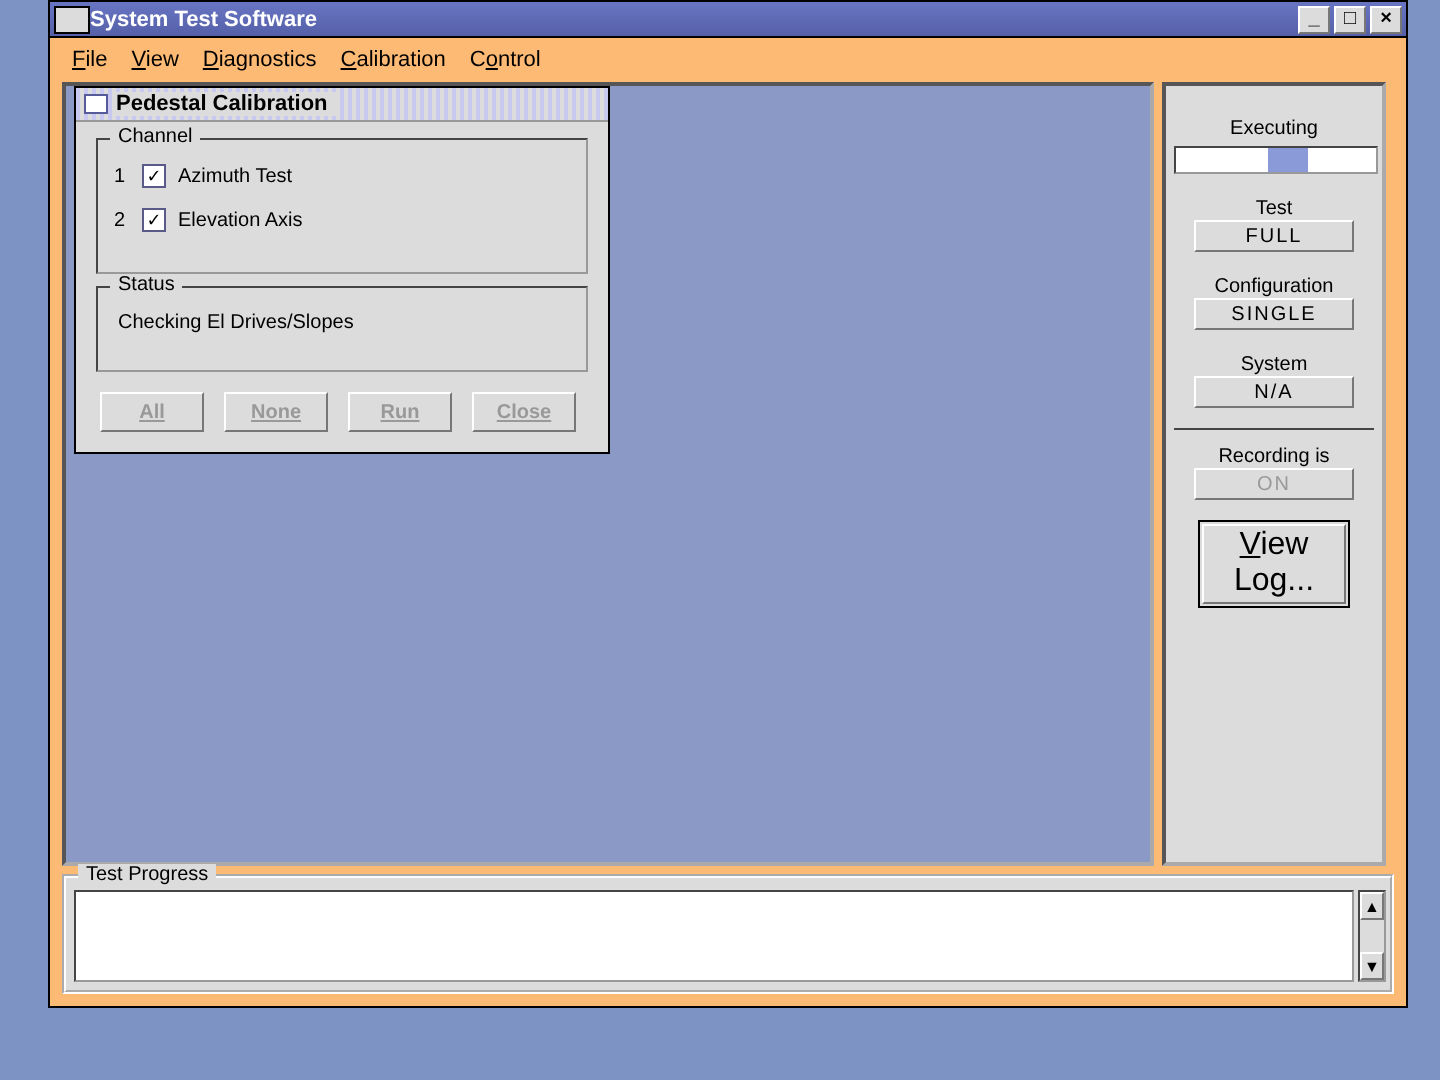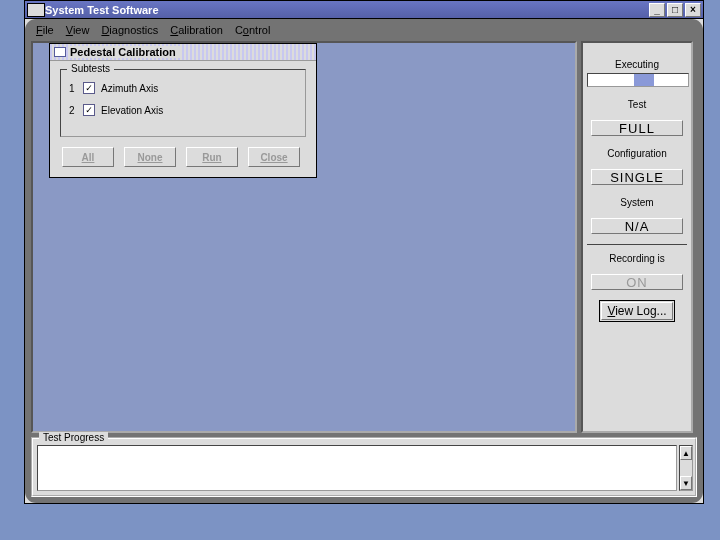--- a/index.html
+++ b/index.html
@@ -42,23 +42,22 @@
     width: 16px; height: 14px;
     background: #dcdcdc;
     border: 1px solid #fff;
     border-right-color: #777;
     border-bottom-color: #777;
     font-size: 10px;
     display: flex; align-items: center; justify-content: center;
     color: #000;
   }
   .window-inner {
-    background: #737373;
+    background: #fdba74;
     padding: 2px;
-    border-radius: 11px;
   }
   .menubar {
     display: flex; gap: 2px;
     padding: 2px 4px 4px 4px;
     font-size: 11px;
     color: #000;
   }
   .menubar span { padding: 1px 5px; }
   .menubar u { text-decoration: underline; }
   .content-row {
@@ -77,21 +76,21 @@
     width: 112px;
     background: #dcdcdc;
     border: 2px inset #aaa;
     height: 392px;
     padding: 12px 4px;
     display: flex;
     flex-direction: column;
   }
   .dialog {
     position: absolute;
-    top: 0; left: 16px;
+    top: 0; left: 4px;
     width: 268px;
     background: #dcdcdc;
     border: 1px solid #000;
   }
   .dialog-title {
     display: flex;
     align-items: center;
     padding: 2px 4px;
     font-size: 11px;
     font-weight: bold;
@@ -168,44 +167,44 @@
     border: 1px inset #999;
     background: #fff;
     position: relative;
   }
   .progress-fill {
     position: absolute; left: 46%; top: 0;
     width: 20%; height: 100%;
     background: #8a99d8;
   }
   .side-field {
-    width: 92px; height: 16px;
-    margin: 10px auto 8px auto;
-    border: 1px solid #fff;
-    border-right-color: #777;
-    border-bottom-color: #777;
-    background: #dcdcdc;
-    font-size: 13px;
+    width: 80px; height: 16px;
+    margin: 0 auto 8px auto;
+    border: 1px solid #fff;
+    border-right-color: #777;
+    border-bottom-color: #777;
+    background: #dcdcdc;
+    font-size: 10px;
     display: flex; align-items: center; justify-content: center;
     color: #000;
     letter-spacing: 1px;
   }
   .side-field.disabled { color: #999; }
   .hr { width: 100%; border-top: 1px inset #999; margin: 2px 0 4px 0; }
   .viewlog {
     width: 76px; margin: 2px auto;
     border: 1px solid #000;
     padding: 1px;
   }
   .viewlog-inner {
     border: 1px solid #fff;
     border-right-color: #777;
     border-bottom-color: #777;
     text-align: center;
-    font-size: 12px;
+    font-size: 16px;
     padding: 1px 2px;
   }
   .bottom-panel {
     margin: 4px 4px 4px 4px;
     border: 2px groove #fff;
     height: 60px;
     position: relative;
     background: #dcdcdc;
   }
   .bottom-legend {
@@ -264,31 +263,35 @@
 
     <div class="content-row">
       <div class="main-area">
         <div class="dialog">
           <div class="dialog-title">
             <div class="dicon"></div>
             <span>Pedestal Calibration</span>
           </div>
           <div class="dialog-body">
             <div class="fieldset">
-              <div class="fieldset-legend">Subtests</div>
+              <div class="fieldset-legend">Channel</div>
               <div class="subtest-row">
                 <span class="num">1</span>
                 <span class="cbx">✓</span>
-                <span>Azimuth Axis</span>
+                <span>Azimuth Test</span>
               </div>
               <div class="subtest-row">
                 <span class="num">2</span>
                 <span class="cbx">✓</span>
                 <span>Elevation Axis</span>
               </div>
+            </div>
+            <div class="fieldset">
+              <div class="fieldset-legend">Status</div>
+              <div class="status-text">Checking El Drives/Slopes</div>
             </div>
             <div class="btnrow">
               <div class="btn">
                   <u>All</u>
                 </div>
               <div class="btn">
                   <u>None</u>
                 </div>
               <div class="btn">
                   <u>Run</u>

